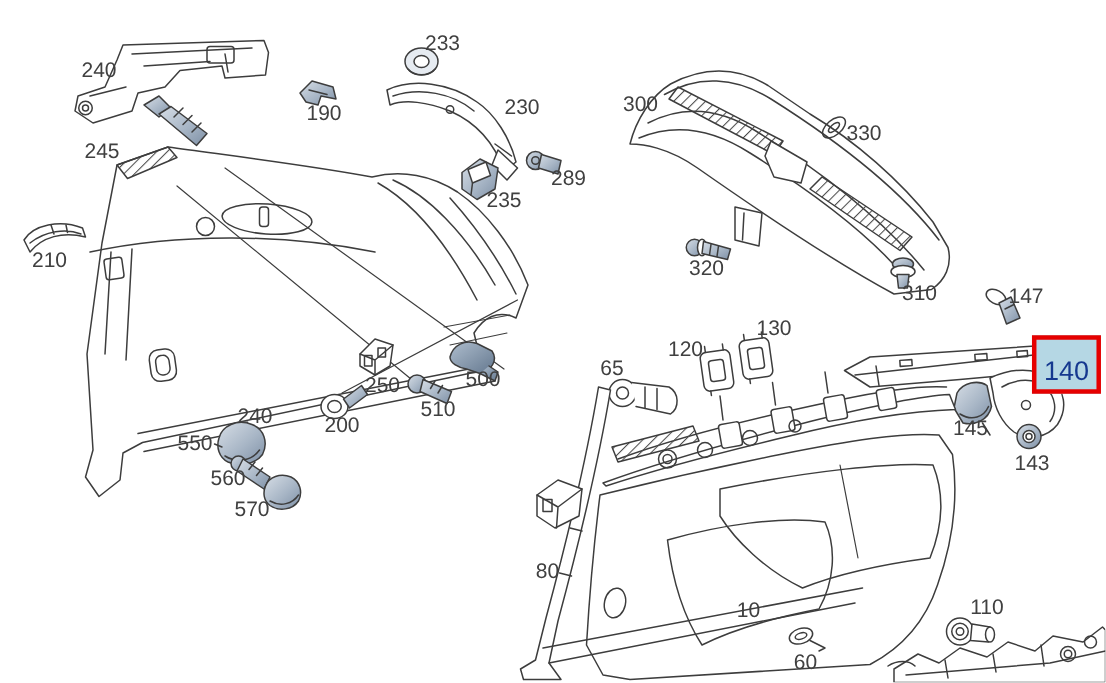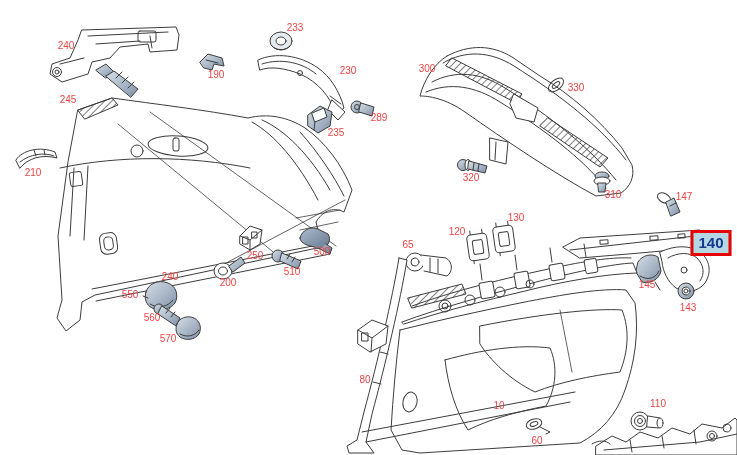--- a/index.html
+++ b/index.html
@@ -5,28 +5,28 @@
   html,body { margin:0; padding:0; background:#ffffff; }
   .stage {
     position:relative; width:737px; height:455px; background:#ffffff;
     overflow:hidden; font-family:"Liberation Sans", sans-serif;
   }
   .stage svg { position:absolute; left:0; top:0; }
   .labels-layer { position:absolute; left:0; top:0; width:737px; height:455px; }
   .part-label {
     position:absolute; transform:translate(-50%,-50%);
     font-family:"Liberation Sans", sans-serif;
-    font-size:10px; color:#ef4444; white-space:nowrap;
+    font-size:14px; color:#404040; white-space:nowrap;
     cursor:pointer; user-select:none; line-height:1;
   }
   .part-label.highlighted {
     background:var(--hl-bg,#b5d7e4);
     border:3px solid var(--hl-border,#e60000);
     color:var(--hl-text,#15388f);
-    padding:2px 5px 3px 5px; font-size:15px;font-weight:bold;
+    padding:12px 5px 3px 5px; font-size:18px;
   }
 </style>
 </head>
 <body>
 
 <div class="stage">
 
   <svg width="737" height="455" viewBox="0 0 737 455" stroke="#3d3d3d" stroke-width="1" fill="none" stroke-linejoin="round" stroke-linecap="round">
     <defs>
       <pattern id="hatch" width="5" height="5" patternUnits="userSpaceOnUse" patternTransform="rotate(45)">

